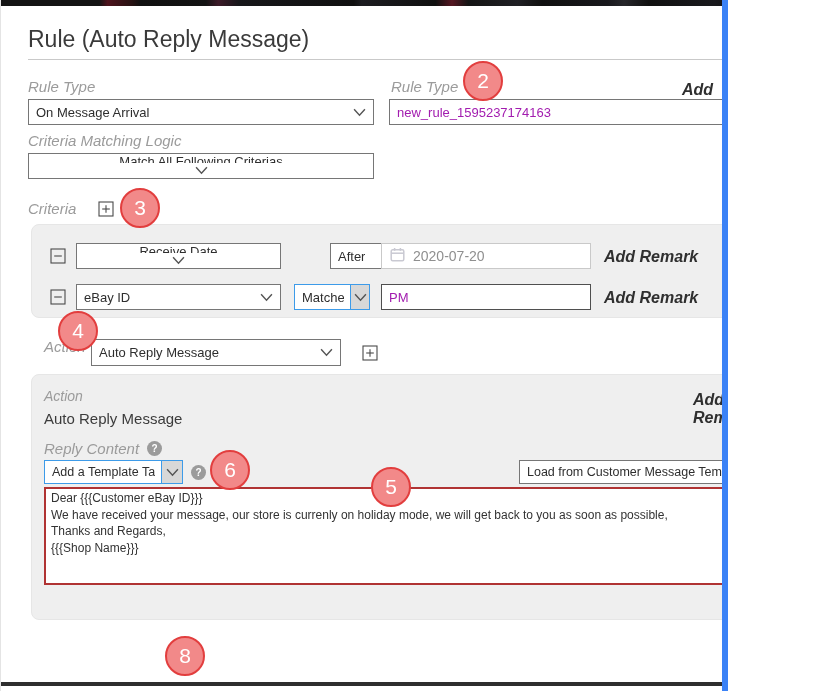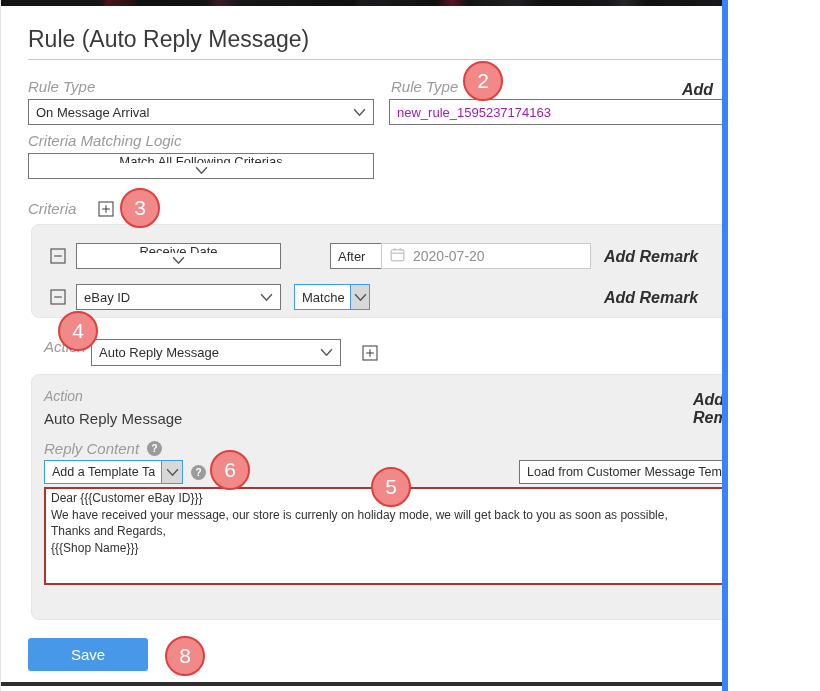--- a/index.html
+++ b/index.html
@@ -158,20 +158,21 @@
         </svg></span>
   </div>
   <div class="abs sel sel-focus" style="left:293px; top:284px; width:76px; height:26px;">
     <span class="txt">Matches</span>
     <span class="chev-cell">
         <svg width="13" height="9" viewBox="0 0 12 8">
           <path d="M1 1 L6 6.5 L11 1" fill="none" stroke="#555" stroke-width="1.3"></path>
         </svg>
       </span>
   </div>
+  <input class="abs inp" style="left: 380px; top: 284px; width: 210px; height: 26px; border-color: rgb(79, 79, 79);" value="PM">
   <div class="abs remark" style="left:603px; top:289px;">Add Remark</div>
 
   <div class="abs lbl" style="left:43px; top:338px;">Action</div>
   <div class="abs sel" style="left:90px; top:339px; width:250px; height:27px;">
     <span class="txt">Auto Reply Message</span>
     <span><svg width="13" height="9" viewBox="0 0 12 8">
           <path d="M1 1 L6 6.5 L11 1" fill="none" stroke="#555" stroke-width="1.3"></path>
         </svg></span>
   </div>
   <span class="abs iconbtn" style="left:361px; top:345px;">
@@ -207,21 +208,20 @@
         </svg></span>
   </div>
 
   <textarea class="abs reply" style="left: 43px; top: 487px; width: 706px; height: 98px;">Dear {{{Customer eBay ID}}}
 We have received your message, our store is currenly on holiday mode, we will get back to you as soon as possible,
 Thanks and Regards,
 {{{Shop Name}}}</textarea>
 
   <div class="abs ghost7" style="left:778px; top:481px;">7</div>
 
-  <button class="abs save-btn">Save</button>
   <div class="abs close-link">Close</div>
   <div class="abs bottom-strip"></div>
 
   <div class="callout" style="left:759px; top:41px;">1</div>
   <div class="callout" style="left:462px; top:61px;">2</div>
   <div class="callout" style="left:119px; top:188px;">3</div>
   <div class="callout" style="left:57px;  top:311px;">4</div>
   <div class="callout" style="left:370px; top:467px;">5</div>
   <div class="callout" style="left:209px; top:450px;">6</div>
   <div class="callout" style="left:758px; top:450px;">7</div>

